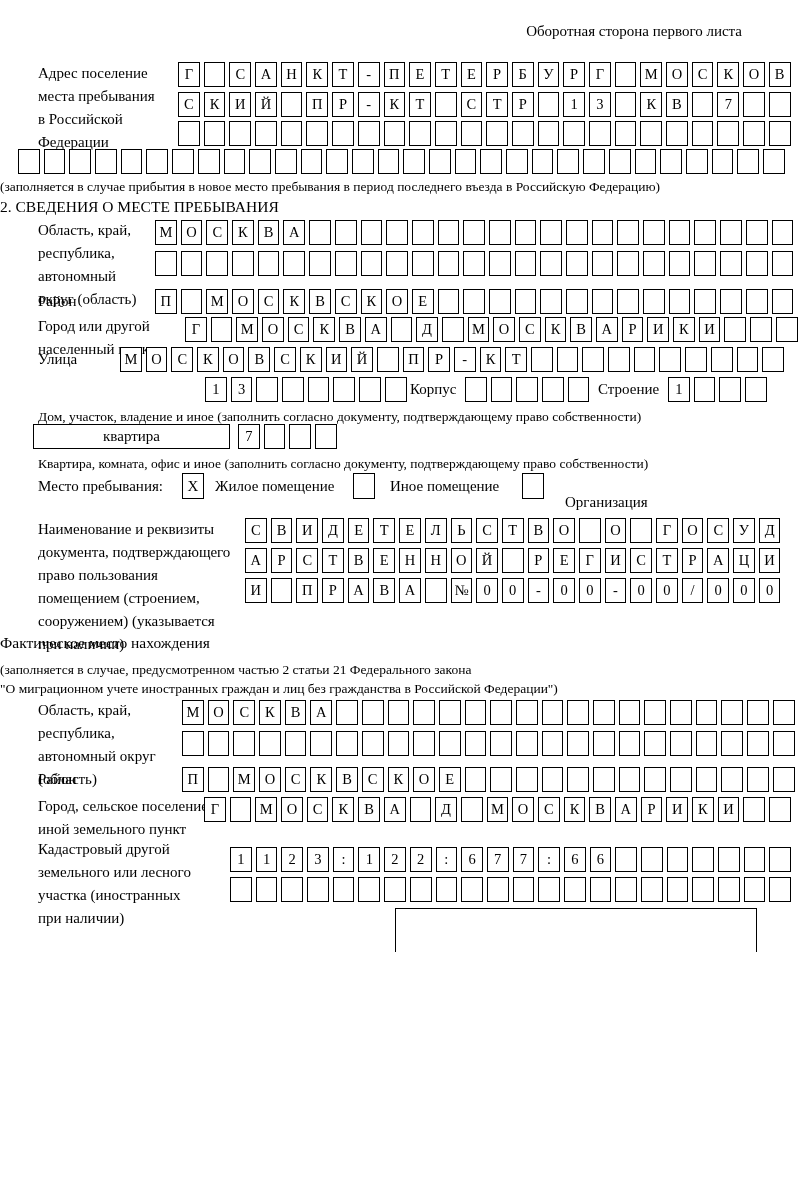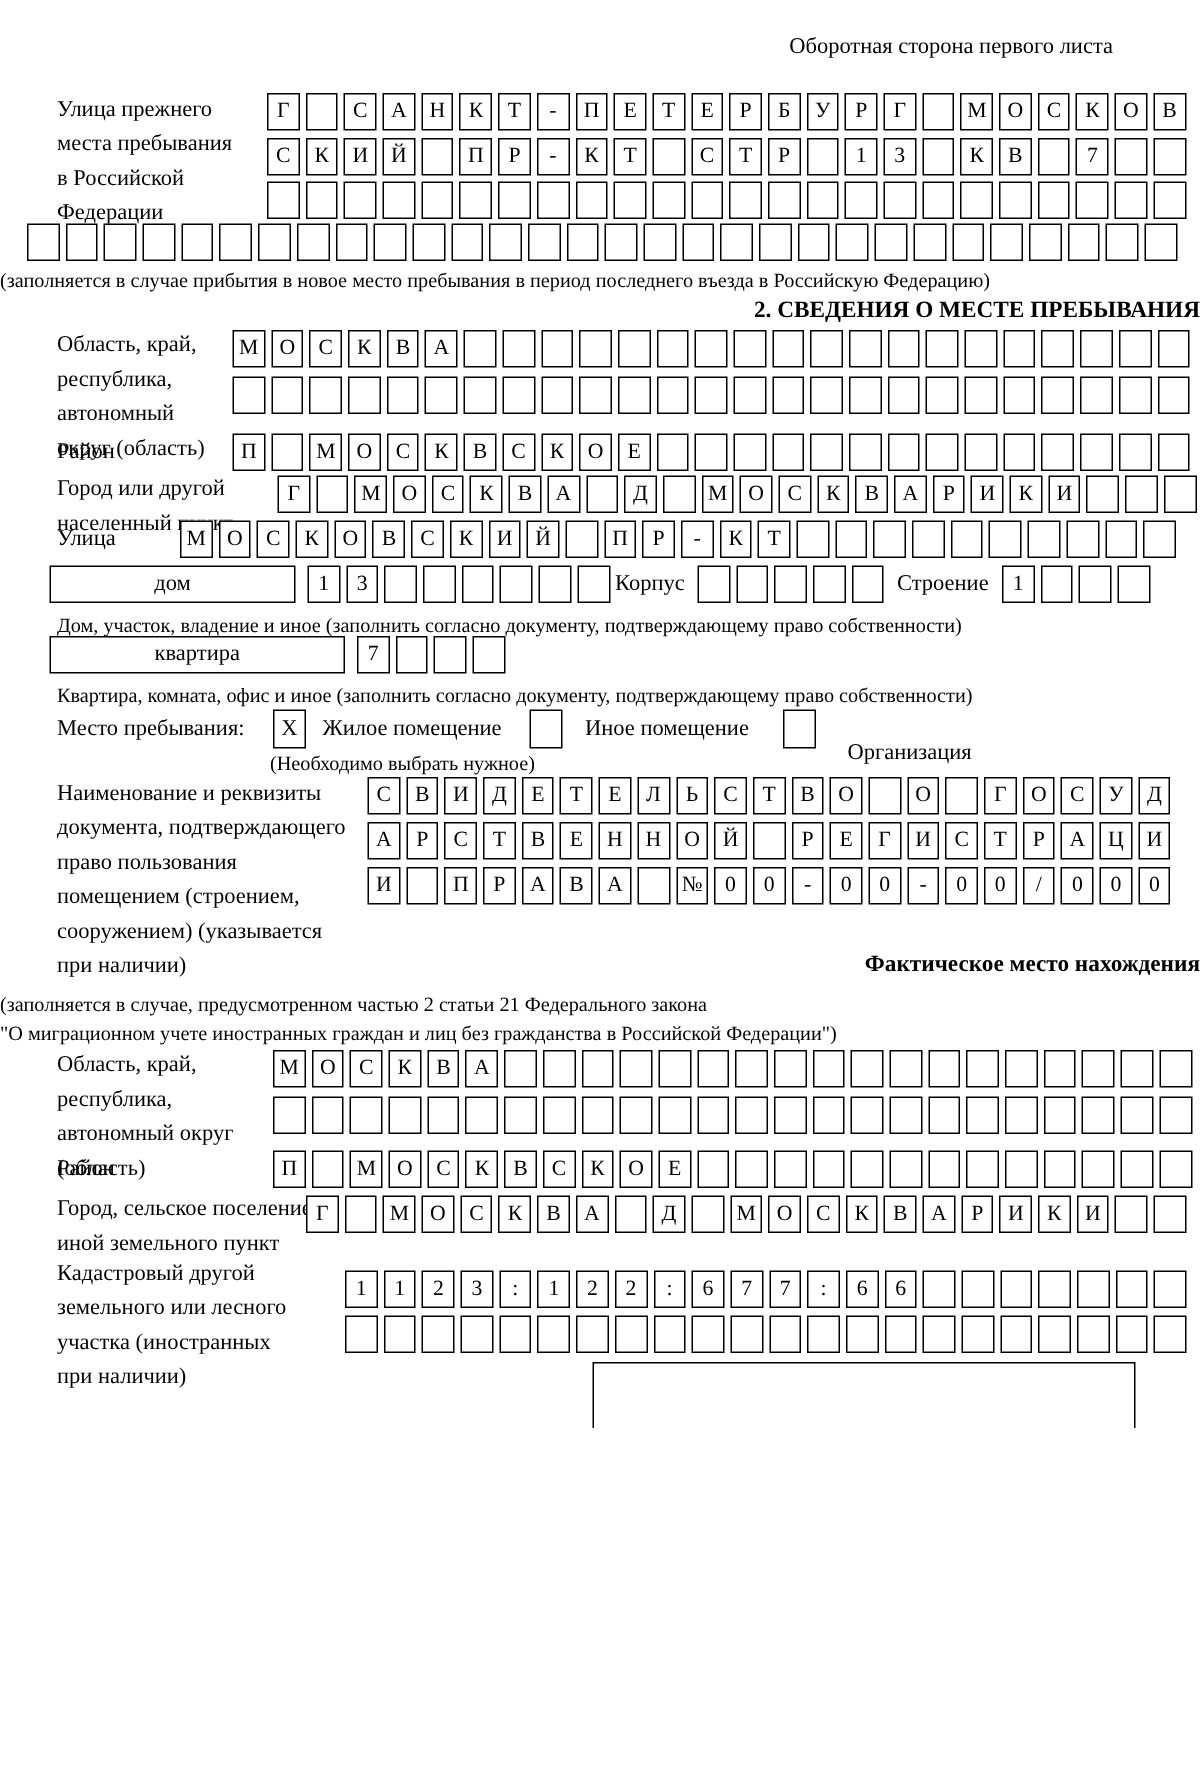--- a/index.html
+++ b/index.html
@@ -3,39 +3,39 @@
 <meta charset="utf-8">
 <style>
   html,body{margin:0;padding:0;background:#fff;}
   .page{position:relative;width:800px;height:952px;background:#fff;
         font-family:"Liberation Serif","DejaVu Serif",serif;color:#000;overflow:hidden;border-radius:18px;}
   .abs{position:absolute;}
   .lbl{font-size:15px;line-height:23px;white-space:nowrap;}
   .lines div{font-size:15px;line-height:23px;}
   .caption{font-size:13.5px;line-height:17px;}
   .center{text-align:left;}
-  .title{font-weight:bold;font-size:15.5px;text-align:right;}
+  .title{font-weight:normal;font-size:15.5px;text-align:left;}
   .boxrow{display:flex;}
   .cb{width:21.7px;height:25px;border:1.5px solid #000;box-sizing:border-box;margin-right:4px;
       display:flex;align-items:center;justify-content:center;font-size:14.5px;flex:none;background:#fff;}
   .typebox{border:1.5px solid #000;height:25px;box-sizing:border-box;display:flex;
       align-items:center;justify-content:center;font-size:15px;background:#fff;}
   .single{position:absolute;width:22px;height:26px;border:1.5px solid #000;box-sizing:border-box;
       display:flex;align-items:center;justify-content:center;font-size:15px;background:#fff;}
   .stamp{border:1.5px solid #000;background:#fff;}
 </style>
 </head>
 <body>
 
 <div class="page">
 
   <div class="abs lbl" style="top:20px;right:58px">Оборотная сторона первого листа</div>
 
   <div class="abs lines" style="top:62px;left:38px">
-      <div>Улица прежнего</div>
+      <div>Адрес поселение</div>
       <div>места пребывания</div>
       <div>в Российской</div>
       <div>Федерации</div>
     </div>
   <div class="abs boxrow" style="top:62px;left:178px">
       <span class="cb">Г</span>
       <span class="cb"></span>
       <span class="cb">С</span>
       <span class="cb">А</span>
       <span class="cb">Н</span>
@@ -291,21 +291,20 @@
       <span class="cb"></span>
       <span class="cb"></span>
       <span class="cb"></span>
       <span class="cb"></span>
       <span class="cb"></span>
       <span class="cb"></span>
       <span class="cb"></span>
       <span class="cb"></span>
     </div>
 
-  <div class="abs typebox" style="top:377px;left:33px;width:164px">дом</div>
   <div class="abs boxrow" style="top:377px;left:205px">
       <span class="cb">1</span>
       <span class="cb">3</span>
       <span class="cb"></span>
       <span class="cb"></span>
       <span class="cb"></span>
       <span class="cb"></span>
       <span class="cb"></span>
       <span class="cb"></span>
     </div>
@@ -335,21 +334,20 @@
     </div>
   <div class="abs caption" style="top:455px;left:38px">Квартира, комната, офис и иное (заполнить согласно документу, подтверждающему право собственности)</div>
 
   <div class="abs lbl" style="top:475px;left:38px">Место пребывания:</div>
   <span class="single" style="top:473px;left:182px">X</span>
   <div class="abs lbl" style="top:475px;left:215px">Жилое помещение</div>
   <span class="single" style="top:473px;left:353px"></span>
   <div class="abs lbl" style="top:475px;left:390px">Иное помещение</div>
   <span class="single" style="top:473px;left:522px"></span>
   <div class="abs lbl" style="top:491px;left:565px">Организация</div>
-  <div class="abs caption center" style="top:500px;left:180px;width:330px">(Необходимо выбрать нужное)</div>
 
   <div class="abs lines" style="top:518px;left:38px">
       <div>Наименование и реквизиты</div>
       <div>документа, подтверждающего</div>
       <div>право пользования</div>
       <div>помещением (строением,</div>
       <div>сооружением) (указывается</div>
       <div>при наличии)</div>
     </div>
   <div class="abs boxrow" style="top:518px;left:245px">

